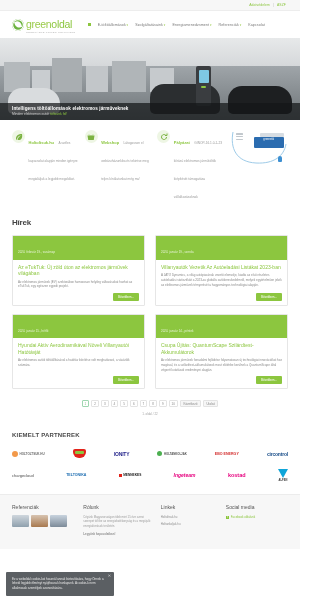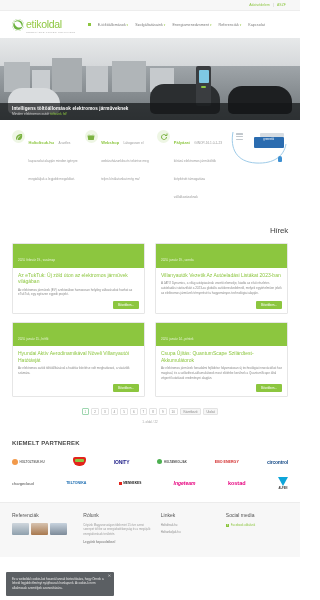--- a/index.html
+++ b/index.html
@@ -100,21 +100,21 @@
     background: #2b6cb0; border-radius: 1px;
   }
   .promo .pill2 { position: absolute; right: 4px; top: 3px; width: 24px; height: 4px; background: #d7dde3; border-radius: 1px; }
   .promo .bars { position: absolute; left: 6px; top: 3px; }
   .promo .bar { width: 7px; height: 1.6px; background: #c2c8cd; margin-bottom: 1.3px; border-radius: .5px; }
   .promo .label { position: absolute; right: 10px; bottom: 7px; font-size: 2.6px; color: #fff; }
   .promo .plug { position: absolute; right: 6px; bottom: 4px; width: 4px; height: 6px; background: #3d8fd1; border-radius: 2px 2px 1px 1px; }
 
   
   .section { padding: 0 12px; }
-  .section-title { font-size: 8px; color: #444; font-weight: normal; margin: 16px 0 8px; letter-spacing: -.2px; text-align: right; }
+  .section-title { font-size: 8px; color: #444; font-weight: bold; margin: 8px 0 8px; letter-spacing: -.2px; }
 
   .news-grid { display: grid; grid-template-columns: 1fr 1fr; gap: 8px 10px; }
   .news-card {
     border: 1px solid #e6e6e6; background: #fff; border-radius: 1px;
     display: flex; flex-direction: column;
   }
   .news-head { background: #8cc63f; padding: 3px 5px 2.5px; }
   .news-date { font-size: 2.8px; color: #eaf5dc; letter-spacing: .1px; }
   .news-title {
     font-size: 5px; color: #8cc63f; line-height: 1.25;
@@ -188,21 +188,21 @@
 <div class="topbar">
   <a href="#">Adatvédelem</a>
   <span class="sep">|</span>
   <a href="#">ÁSZF</a>
 </div>
 
 <div class="header">
   <div class="logo">
     <span class="logo-mark"></span>
     <span class="logo-text">
-      <span class="logo-word"><span>etik</span><b>oldal</b></span>
+      <span class="logo-word"><span>green</span><b>oldal</b></span>
       <span class="logo-sub">RENEWABLE POWER SOLUTIONS</span>
     </span>
   </div>
   <nav class="mainnav">
     <span class="nav-home"></span>
     <span class="nav-item"><span>E-töltőállomások</span><span class="caret">▾</span></span>
     <span class="nav-item"><span>Szolgáltatásaink</span><span class="caret">▾</span></span>
     <span class="nav-item"><span>Energiamenedzsment</span><span class="caret">▾</span></span>
     <span class="nav-item"><span>Referenciák</span><span class="caret">▾</span></span>
     <span class="nav-item"><span>Kapcsolat</span></span>

